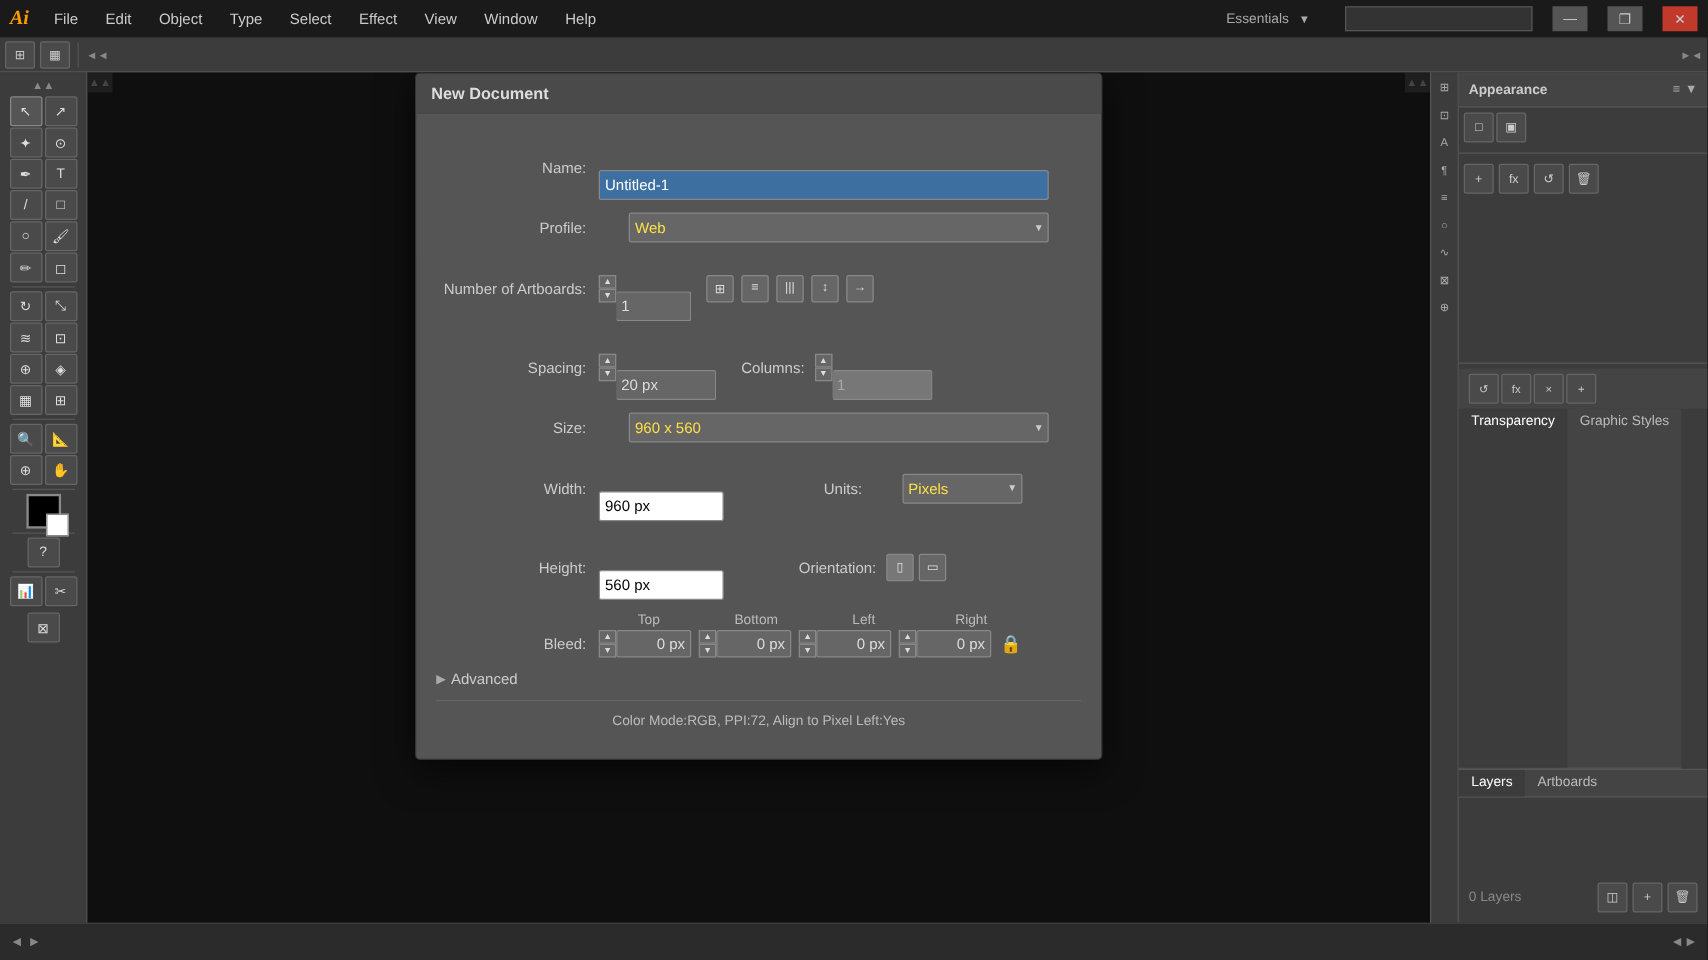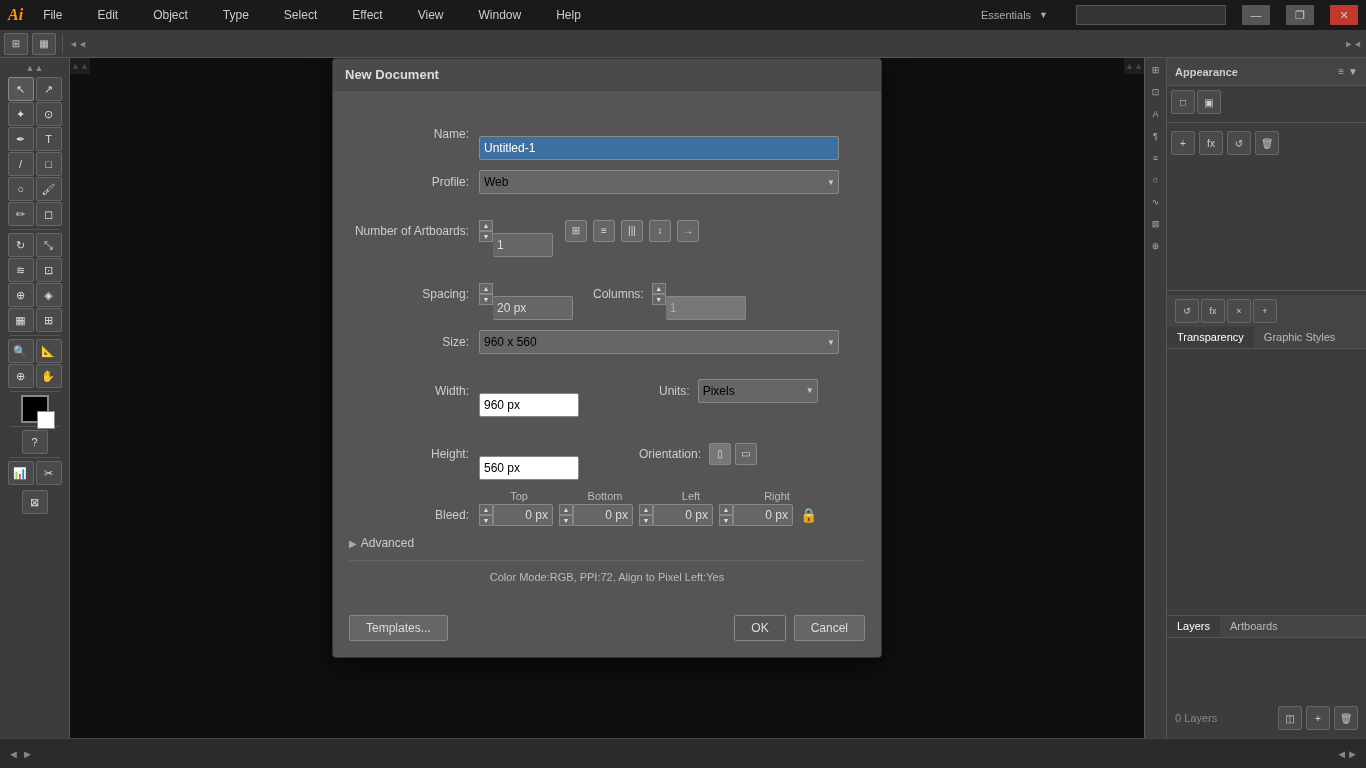--- a/index.html
+++ b/index.html
@@ -31,21 +31,21 @@
     .ai-logo {
       font-size: 16px;
       font-weight: bold;
       color: #FF9A00;
       font-style: italic;
       font-family: Georgia, serif;
     }
     .menu-bar {
       display: flex;
       align-items: center;
-      gap: 19px;
+      gap: 6px;
     }
     .menu-item {
       padding: 4px 8px;
       color: #ccc;
       font-size: 12px;
       cursor: pointer;
       border-radius: 2px;
     }
     #title-bar-right {
       display: flex;
@@ -180,21 +180,21 @@
     .panel-divider {
       height: 1px;
       background: #555;
       margin: 4px 0;
     }
     .appearance-panel {
       height: 200px;
     }
     .lower-panels {
       display: flex;
-      flex-direction: column;
+      flex-direction: row;
       flex: 1;
     }
     .lower-panel-tabs {
       display: flex;
       background: #444;
       border-bottom: 1px solid #555;
     }
     .lower-tab {
       padding: 4px 10px;
       font-size: 11px;
@@ -268,23 +268,24 @@
       outline: none;
       margin-top: 29px;
     }
     .dialog-select {
       height: 24px;
       background: #666;
       border: 1px solid #888;
       border-radius: 2px;
       padding: 0 4px;
       font-size: 12px;
-      color: #000000;
+      color: #fde047;
       cursor: pointer;
       appearance: none;
+      margin-left: 24px;
     }
     .dialog-select-wrap {
       position: relative;
       display: inline-flex;
       align-items: center;
     }
     .dialog-select-wrap::after {
       content: '▼';
       position: absolute;
       right: 4px;
@@ -720,27 +721,20 @@
             <span class="triangle-icon">▶</span>
             <span class="advanced-label">Advanced</span>
           </div>
 
           <div class="dialog-separator"></div>
 
           <div class="info-text">Color Mode:RGB, PPI:72, Align to Pixel Left:Yes</div>
 
         </div>
 
-        <div class="dialog-footer">
-          <button class="dialog-btn">Templates...</button>
-          <div class="btn-group">
-            <button class="dialog-btn primary">OK</button>
-            <button class="dialog-btn">Cancel</button>
-          </div>
-        </div>
       </div>
     </div>
   </div>
 
   <div style="width:22px;background:#3c3c3c;border-left:1px solid #555;display:flex;flex-direction:column;align-items:center;padding-top:4px;gap:6px;">
     <div class="p-icon">⊞</div>
     <div class="p-icon">⊡</div>
     <div class="p-icon">A</div>
     <div class="p-icon">¶</div>
     <div class="p-icon">≡</div>

